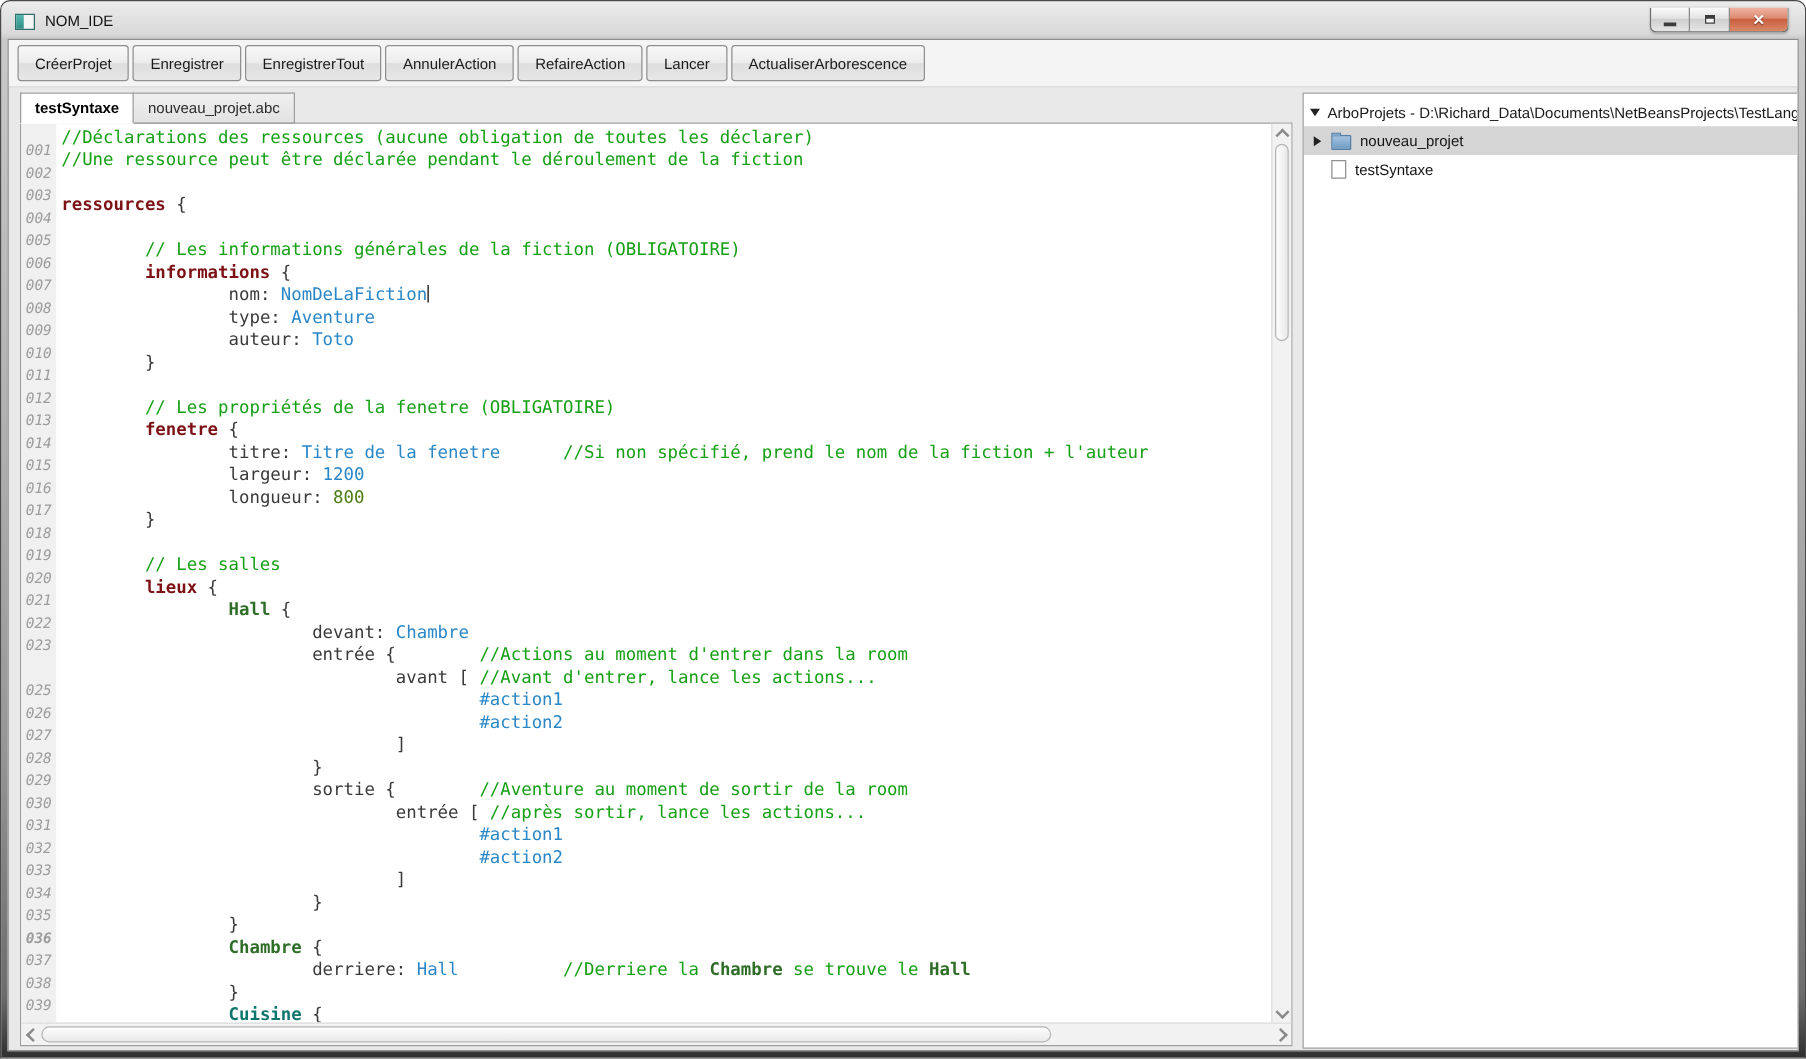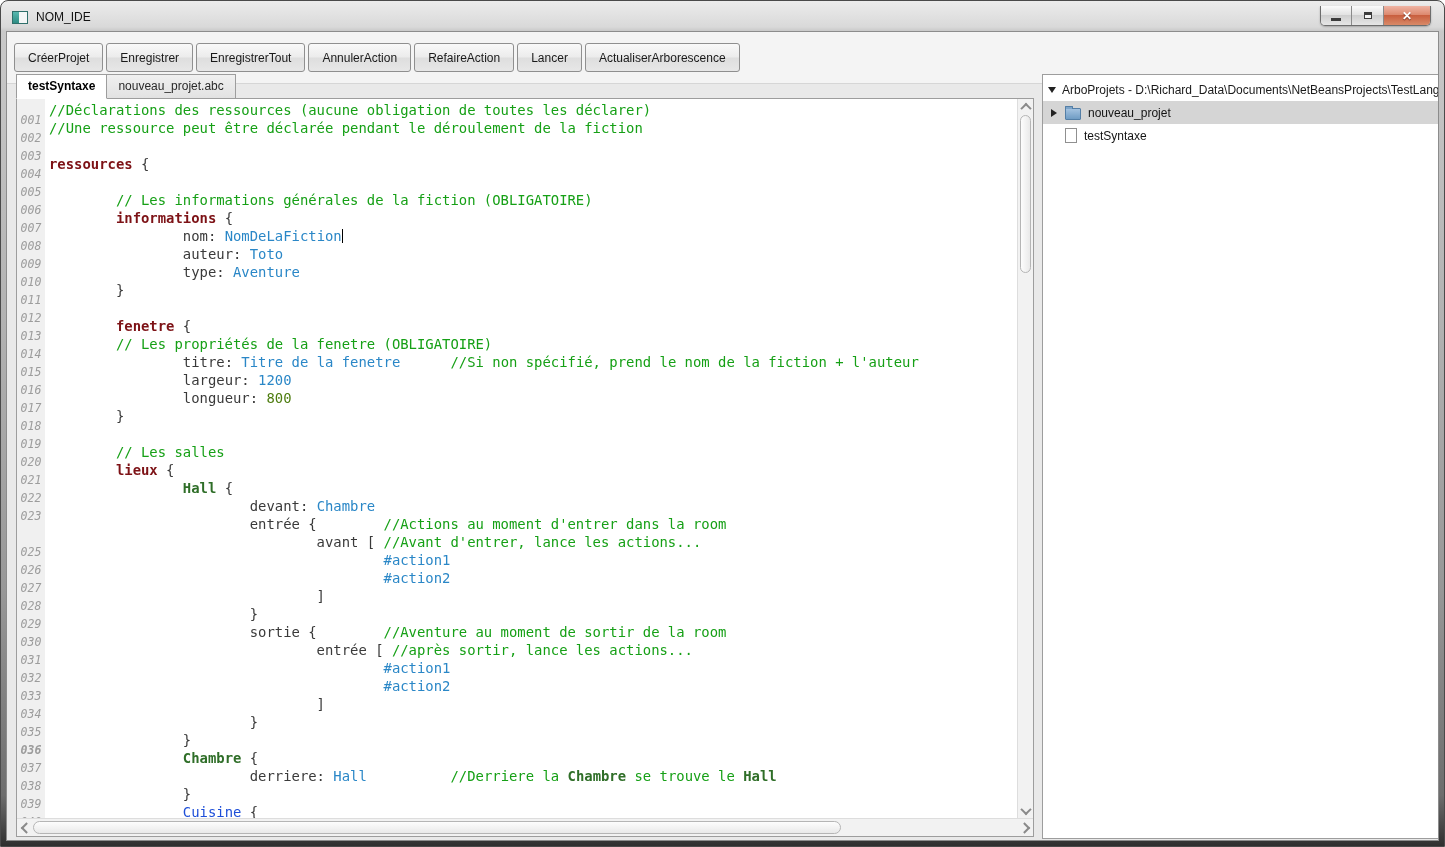--- a/index.html
+++ b/index.html
@@ -19,21 +19,21 @@
   .wbtn.min{width:30px}.wbtn.res{width:31px}
   .wbtn.close{width:46px;border-right:none;background:linear-gradient(#efb4a4 0%,#dd8a70 45%,#c95f3f 50%,#d98a68 100%);}
   .glyph-min{width:10px;height:3px;background:#3c3c3c;margin-top:7px;}
   .glyph-res{width:8px;height:7px;border:1px solid #3c3c3c;border-top:3px solid #3c3c3c;background:#f4f4f4;box-sizing:border-box;}
   .glyph-close{color:#fff;font-size:12px;font-weight:bold;text-shadow:0 1px 1px rgba(70,10,0,.7);line-height:1;}
 
   
   .client{position:absolute;left:5px;right:5px;top:30px;bottom:5px;background:#e9e9e9;border:1px solid #8c8c8c;box-sizing:border-box;overflow:hidden;}
 
   
-  .toolbar{position:absolute;left:0;right:0;top:0;height:52px;background:#f4f4f4;border-bottom:1px solid #d6d6d6;display:flex;align-items:center;padding-left:7px;box-sizing:border-box;}
+  .toolbar{position:absolute;left:0;right:0;top:0;height:38px;background:#f4f4f4;border-bottom:1px solid #d6d6d6;display:flex;align-items:center;padding-left:7px;box-sizing:border-box;}
   .tbtn{height:29px;margin-right:3px;padding:0 13px;font-family:"Liberation Sans",sans-serif;font-size:12px;color:#1a1a1a;
     background:linear-gradient(#f9f9f9,#ececec 48%,#dedede 52%,#e7e7e7);border:1px solid #8f8f8f;border-radius:3px;cursor:default;}
 
   
   .tabstrip{position:absolute;left:9px;top:42px;height:25px;display:flex;align-items:flex-end;z-index:3;}
   .tab{font-size:12px;color:#2a2a2a;background:linear-gradient(#f0f0f0,#e2e2e2);border:1px solid #9d9d9d;
     padding:4px 11px 5px 11px;margin-right:-1px;cursor:default;}
   .tab.active{background:#ffffff;font-weight:bold;color:#000;border-bottom:1px solid #ffffff;position:relative;z-index:4;}
 
   
@@ -154,26 +154,26 @@
         </div>
       <div class="code-area">
           <div class="code-line"><span style="color: rgb(22, 160, 22);">//Déclarations des ressources (aucune obligation de toutes les déclarer)</span></div>
           <div class="code-line"><span style="color: rgb(22, 160, 22);">//Une ressource peut être déclarée pendant le déroulement de la fiction</span></div>
           <div class="code-line"></div>
           <div class="code-line"><span style="color: rgb(125, 18, 22); font-weight: bold;">ressources</span><span style="color: rgb(58, 58, 58);"> {</span></div>
           <div class="code-line"></div>
           <div class="code-line"><span style="color: rgb(58, 58, 58);">        </span><span style="color: rgb(22, 160, 22);">// Les informations générales de la fiction (OBLIGATOIRE)</span></div>
           <div class="code-line"><span style="color: rgb(58, 58, 58);">        </span><span style="color: rgb(125, 18, 22); font-weight: bold;">informations</span><span style="color: rgb(58, 58, 58);"> {</span></div>
           <div class="code-line"><span style="color: rgb(58, 58, 58);">                </span><span style="color: rgb(58, 58, 58);">nom: </span><span style="color: rgb(42, 135, 199);">NomDeLaFiction</span><span class="caret"></span></div>
+          <div class="code-line"><span style="color: rgb(58, 58, 58);">                </span><span style="color: rgb(58, 58, 58);">type: </span><span style="color: rgb(42, 135, 199);">Aventure</span></div>
           <div class="code-line"><span style="color: rgb(58, 58, 58);">                </span><span style="color: rgb(58, 58, 58);">auteur: </span><span style="color: rgb(42, 135, 199);">Toto</span></div>
-          <div class="code-line"><span style="color: rgb(58, 58, 58);">                </span><span style="color: rgb(58, 58, 58);">type: </span><span style="color: rgb(42, 135, 199);">Aventure</span></div>
           <div class="code-line"><span style="color: rgb(58, 58, 58);">        }</span></div>
           <div class="code-line"></div>
+          <div class="code-line"><span style="color: rgb(58, 58, 58);">        </span><span style="color: rgb(22, 160, 22);">// Les propriétés de la fenetre (OBLIGATOIRE)</span></div>
           <div class="code-line"><span style="color: rgb(58, 58, 58);">        </span><span style="color: rgb(125, 18, 22); font-weight: bold;">fenetre</span><span style="color: rgb(58, 58, 58);"> {</span></div>
-          <div class="code-line"><span style="color: rgb(58, 58, 58);">        </span><span style="color: rgb(22, 160, 22);">// Les propriétés de la fenetre (OBLIGATOIRE)</span></div>
           <div class="code-line"><span style="color: rgb(58, 58, 58);">                </span><span style="color: rgb(58, 58, 58);">titre: </span><span style="color: rgb(42, 135, 199);">Titre de la fenetre</span><span style="color: rgb(58, 58, 58);">      </span><span style="color: rgb(22, 160, 22);">//Si non spécifié, prend le nom de la fiction + l'auteur</span></div>
           <div class="code-line"><span style="color: rgb(58, 58, 58);">                </span><span style="color: rgb(58, 58, 58);">largeur: </span><span style="color: rgb(42, 135, 199);">1200</span></div>
           <div class="code-line"><span style="color: rgb(58, 58, 58);">                </span><span style="color: rgb(58, 58, 58);">longueur: </span><span style="color: #4d7c0f;">800</span></div>
           <div class="code-line"><span style="color: rgb(58, 58, 58);">        }</span></div>
           <div class="code-line"></div>
           <div class="code-line"><span style="color: rgb(58, 58, 58);">        </span><span style="color: rgb(22, 160, 22);">// Les salles</span></div>
           <div class="code-line"><span style="color: rgb(58, 58, 58);">        </span><span style="color: rgb(125, 18, 22); font-weight: bold;">lieux</span><span style="color: rgb(58, 58, 58);"> {</span></div>
           <div class="code-line"><span style="color: rgb(58, 58, 58);">                </span><span style="color: rgb(47, 110, 40); font-weight: bold;">Hall</span><span style="color: rgb(58, 58, 58);"> {</span></div>
           <div class="code-line"><span style="color: rgb(58, 58, 58);">                        </span><span style="color: rgb(58, 58, 58);">devant: </span><span style="color: rgb(42, 135, 199);">Chambre</span></div>
           <div class="code-line"><span style="color: rgb(58, 58, 58);">                        entrée {        </span><span style="color: rgb(22, 160, 22);">//Actions au moment d'entrer dans la room</span></div>
@@ -185,21 +185,21 @@
           <div class="code-line"><span style="color: rgb(58, 58, 58);">                        sortie {        </span><span style="color: rgb(22, 160, 22);">//Aventure au moment de sortir de la room</span></div>
           <div class="code-line"><span style="color: rgb(58, 58, 58);">                                entrée [ </span><span style="color: rgb(22, 160, 22);">//après sortir, lance les actions...</span></div>
           <div class="code-line"><span style="color: rgb(58, 58, 58);">                                        </span><span style="color: rgb(42, 135, 199);">#action1</span></div>
           <div class="code-line"><span style="color: rgb(58, 58, 58);">                                        </span><span style="color: rgb(42, 135, 199);">#action2</span></div>
           <div class="code-line"><span style="color: rgb(58, 58, 58);">                                ]</span></div>
           <div class="code-line"><span style="color: rgb(58, 58, 58);">                        }</span></div>
           <div class="code-line"><span style="color: rgb(58, 58, 58);">                }</span></div>
           <div class="code-line"><span style="color: rgb(58, 58, 58);">                </span><span style="color: rgb(47, 110, 40); font-weight: bold;">Chambre</span><span style="color: rgb(58, 58, 58);"> {</span></div>
           <div class="code-line"><span style="color: rgb(58, 58, 58);">                        </span><span style="color: rgb(58, 58, 58);">derriere: </span><span style="color: rgb(42, 135, 199);">Hall</span><span style="color: rgb(58, 58, 58);">          </span><span style="color: rgb(22, 160, 22);">//Derriere la </span><span style="color: rgb(47, 110, 40); font-weight: bold;">Chambre</span><span style="color: rgb(22, 160, 22);"> se trouve le </span><span style="color: rgb(47, 110, 40); font-weight: bold;">Hall</span></div>
           <div class="code-line"><span style="color: rgb(58, 58, 58);">                }</span></div>
-          <div class="code-line"><span style="color: rgb(58, 58, 58);">                </span><span style="color: #1d4ed8; font-weight: normal;">Cuisine</span><span style="color: rgb(58, 58, 58);"> {</span></div>
+          <div class="code-line"><span style="color: rgb(58, 58, 58);">                </span><span style="color: #0f766e; font-weight: bold;">Cuisine</span><span style="color: rgb(58, 58, 58);"> {</span></div>
         </div>
 
       <div class="vscroll">
         <div class="sb-arrow" style="top:0;left:0;">
             <div class="chev up"></div>
           </div>
         <div class="vthumb"></div>
         <div class="sb-arrow" style="bottom:0;left:0;">
             <div class="chev down"></div>
           </div>

